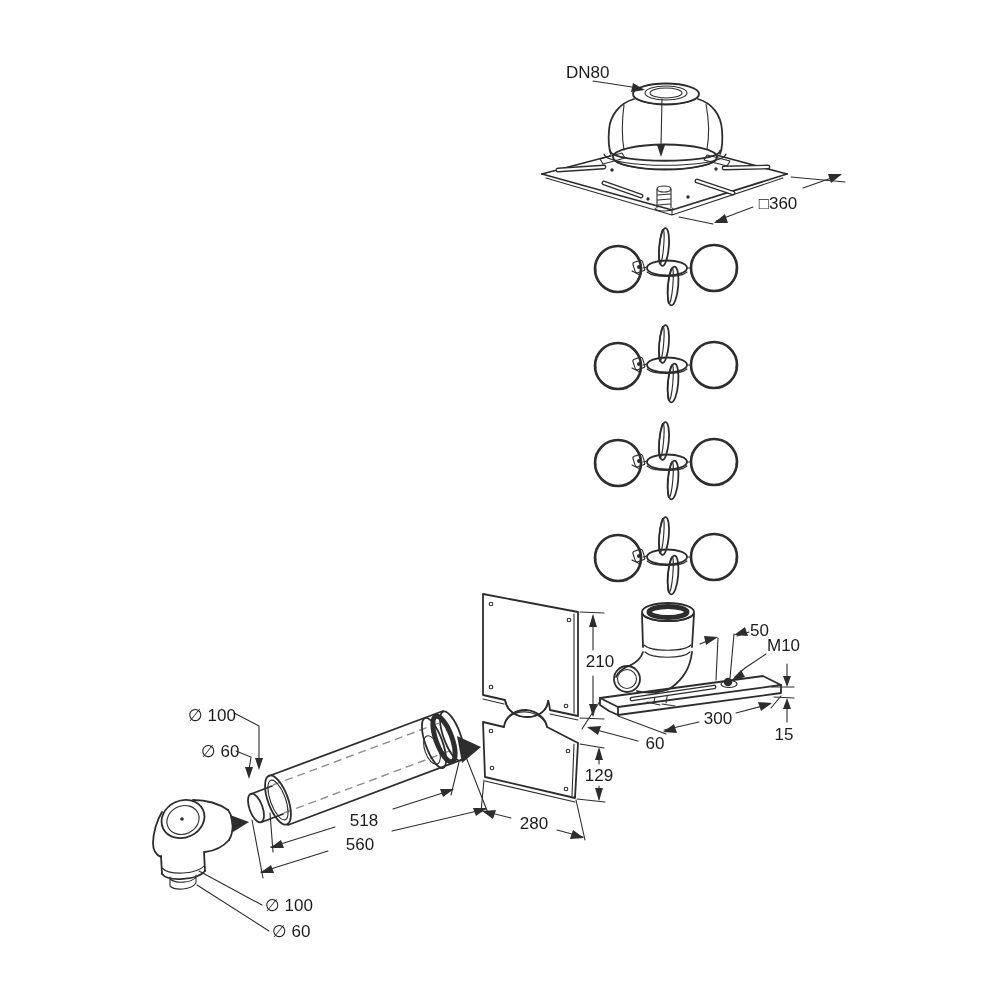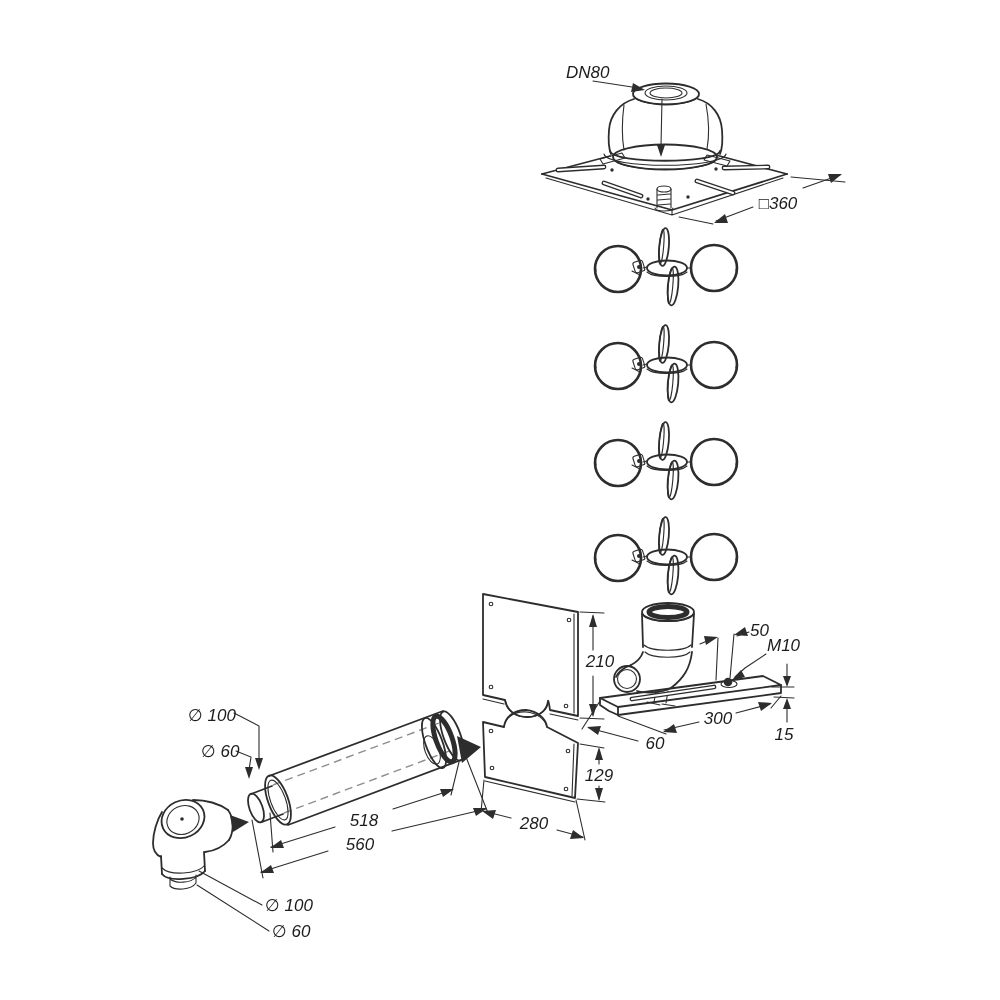--- a/index.html
+++ b/index.html
@@ -1,16 +1,16 @@
 <!DOCTYPE html>
 <html><head>
 <meta charset="utf-8">
 <style>
   html,body{margin:0;padding:0;background:#fff;}
-  .canvas{position:relative;width:1000px;height:1000px;background:#ffffff;overflow:hidden;font-style:italic;}
+  .canvas{position:relative;width:1000px;height:1000px;background:#ffffff;overflow:hidden;}
   svg{display:block;}
   .part{fill:none;stroke:#2d2d2d;stroke-width:1.8;stroke-linecap:round;stroke-linejoin:round;}
   .bold{stroke-width:2.6;}
   .thin{stroke-width:1.1;}
   .dim{fill:none;stroke:#2d2d2d;stroke-width:1.1;stroke-linecap:round;}
   .arrow{fill:#2d2d2d;stroke:none;}
   .dash{fill:none;stroke:#8d8d8d;stroke-width:1.4;stroke-dasharray:8 5;}
   .sd{fill:none;stroke:#2d2d2d;stroke-width:4.8;stroke-linecap:round;}
   .sw{fill:none;stroke:#ffffff;stroke-width:2.2;stroke-linecap:round;}
   .gasket{fill:none;stroke:#2d2d2d;stroke-width:5;}

